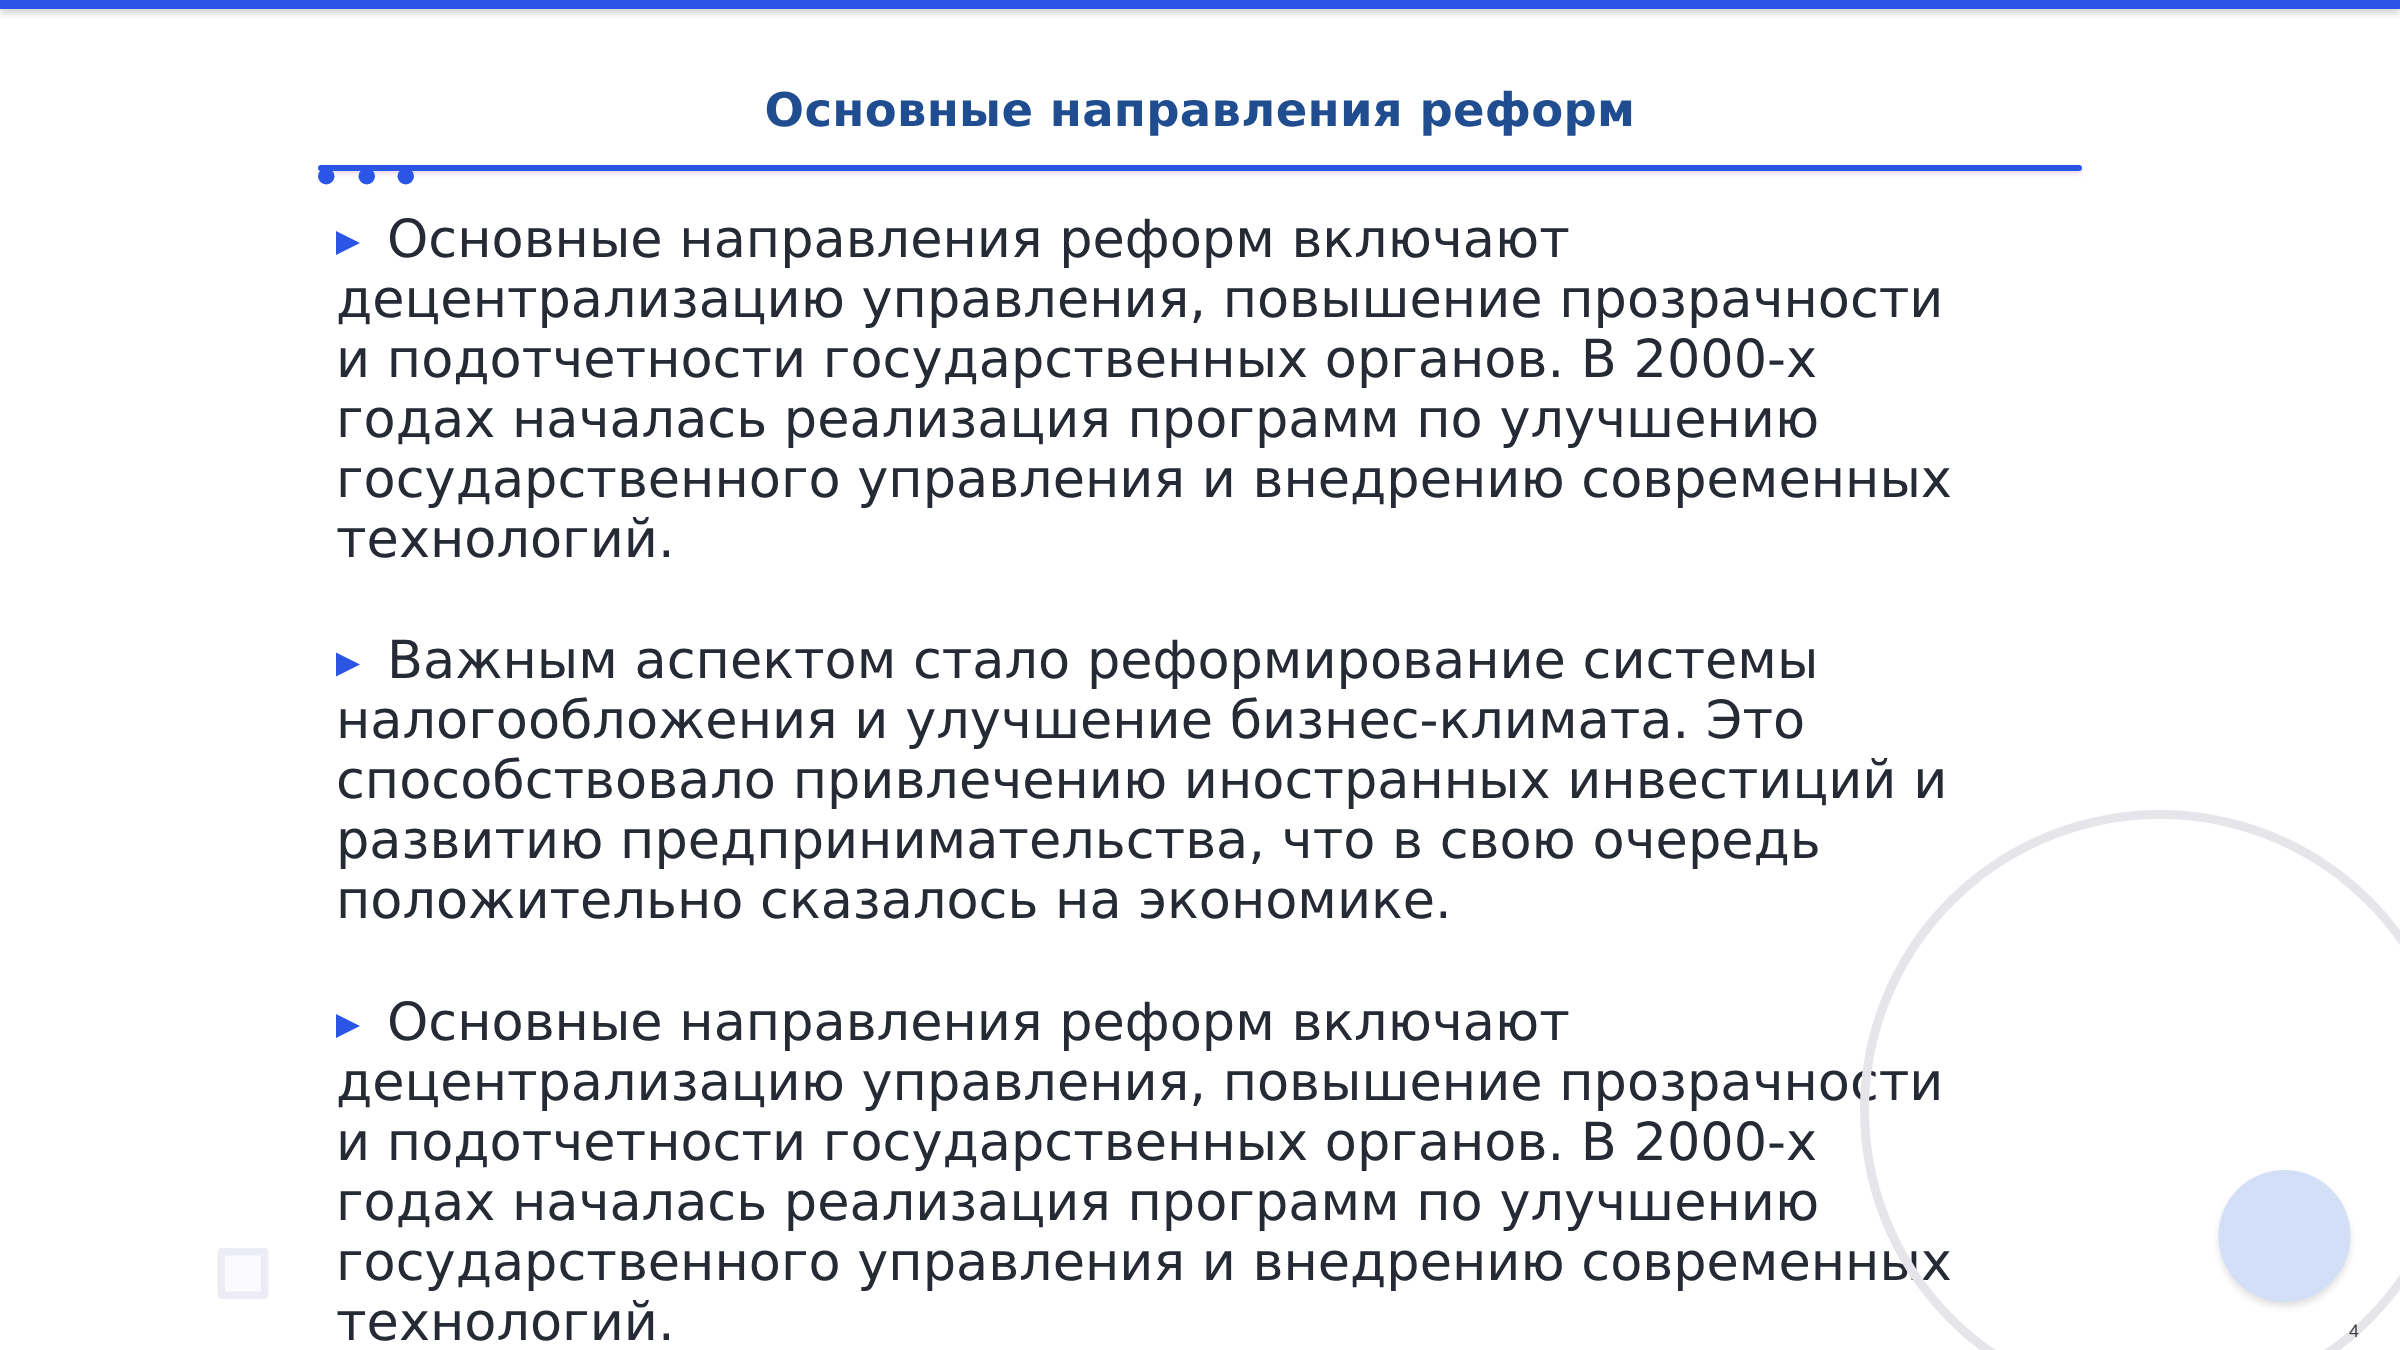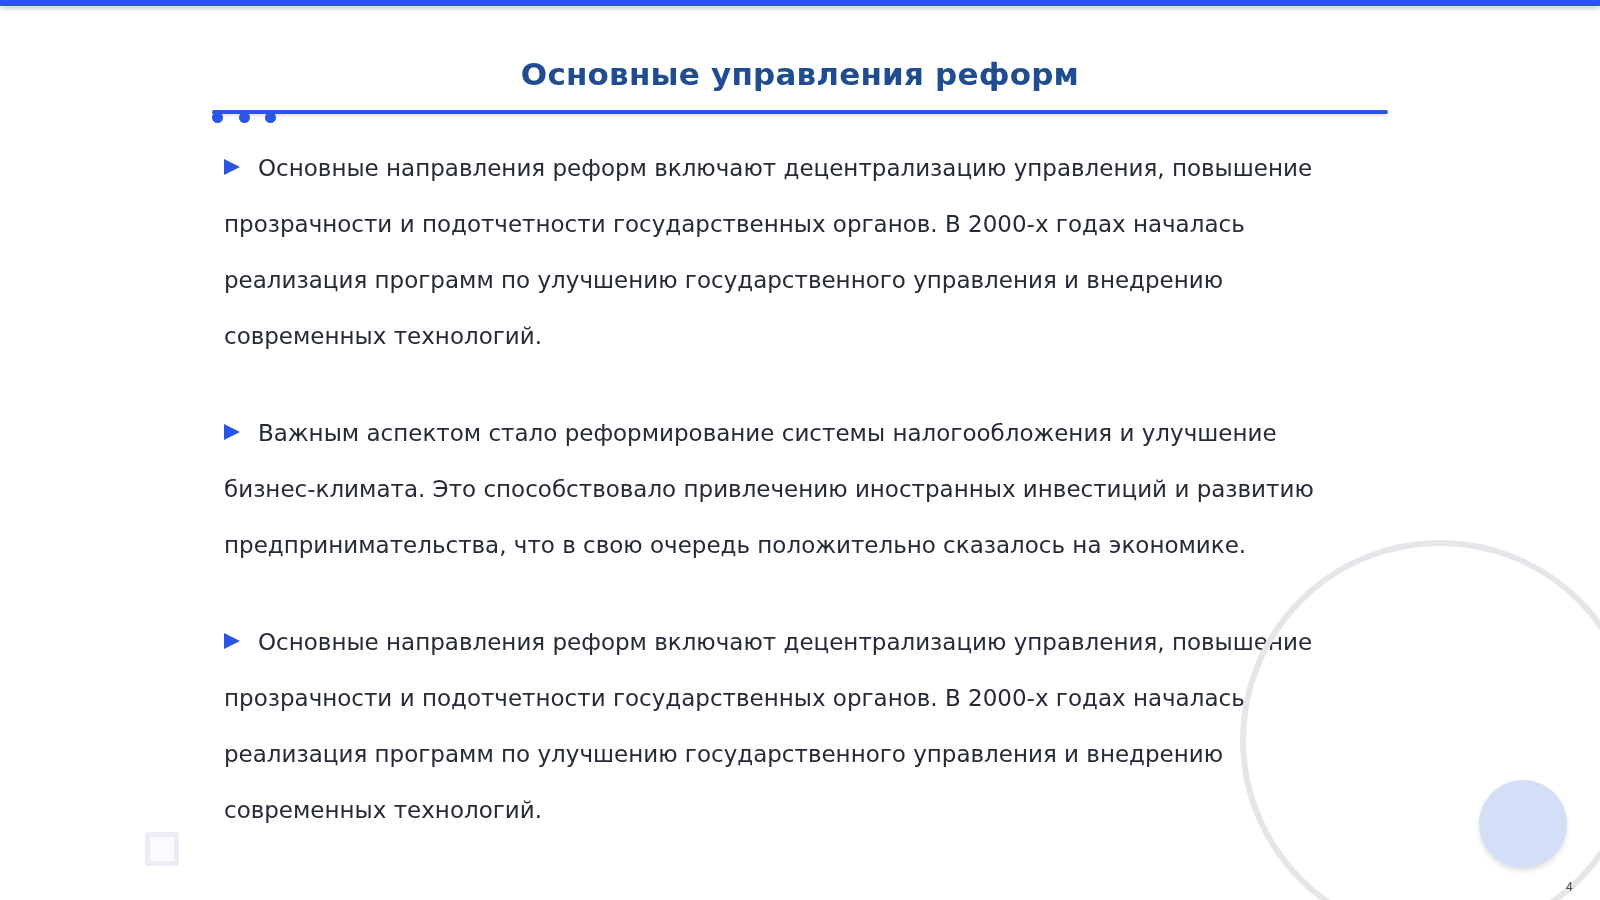--- a/index.html
+++ b/index.html
@@ -55,22 +55,22 @@
       border-radius: 50%;
       background: #2a55e5;
     }
     .content {
       position: absolute;
       left: 224px;
       top: 140px;
       width: 1120px;
     }
     .para {
-      font-size: 23px;
-      line-height: 56px;
+      font-size: 35px;
+      line-height: 40px;
       color: #252a35;
       margin: 0 16px 41px 0;
     }
     .bullet {
       display: inline-block;
       width: 0; height: 0;
       border-top: 8px solid transparent;
       border-bottom: 8px solid transparent;
       border-left: 16px solid #2a55e5;
       margin-right: 18px;
@@ -115,21 +115,21 @@
       color: #444;
       font-family: "Liberation Sans", sans-serif;
     }
   </style>
 </head>
 <body>
 
 <div class="slide">
   <div class="top-bar"></div>
 
-  <div class="title">Основные управления реформ</div>
+  <div class="title">Основные направления реформ</div>
 
   <div class="title-rule"></div>
   <div class="rule-dot" style="left:212px"></div>
   <div class="rule-dot" style="left:239px"></div>
   <div class="rule-dot" style="left:265px"></div>
 
   <div class="content">
     <p class="para">
       <span class="bullet"></span><span>Основные направления реформ включают децентрализацию управления, повышение прозрачности и подотчетности государственных органов. В 2000-х годах началась реализация программ по улучшению государственного управления и внедрению современных технологий.</span>
     </p>

